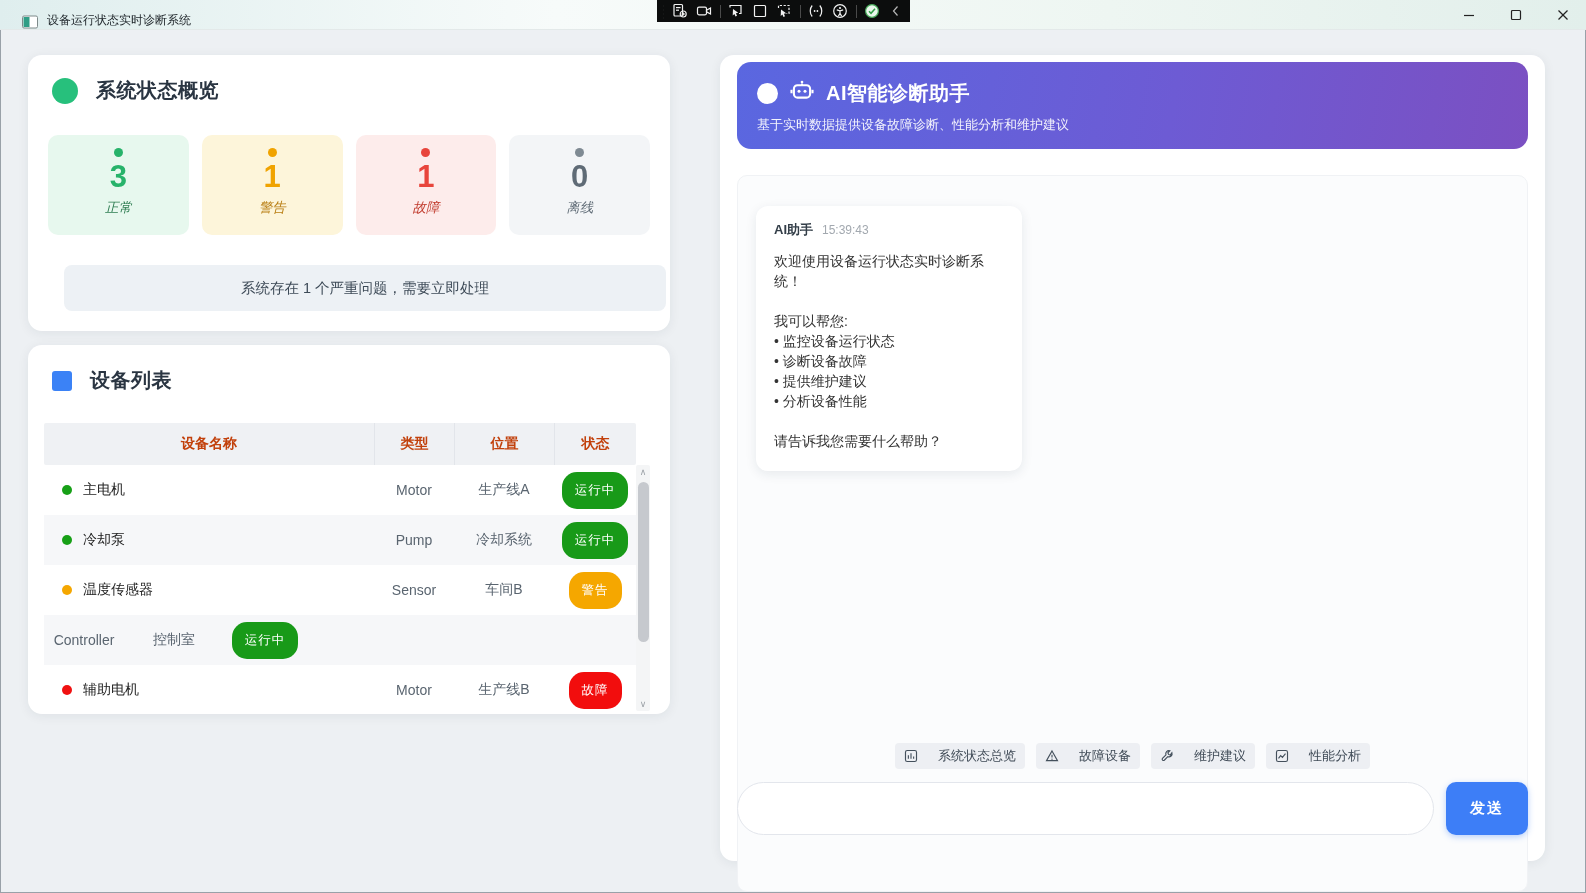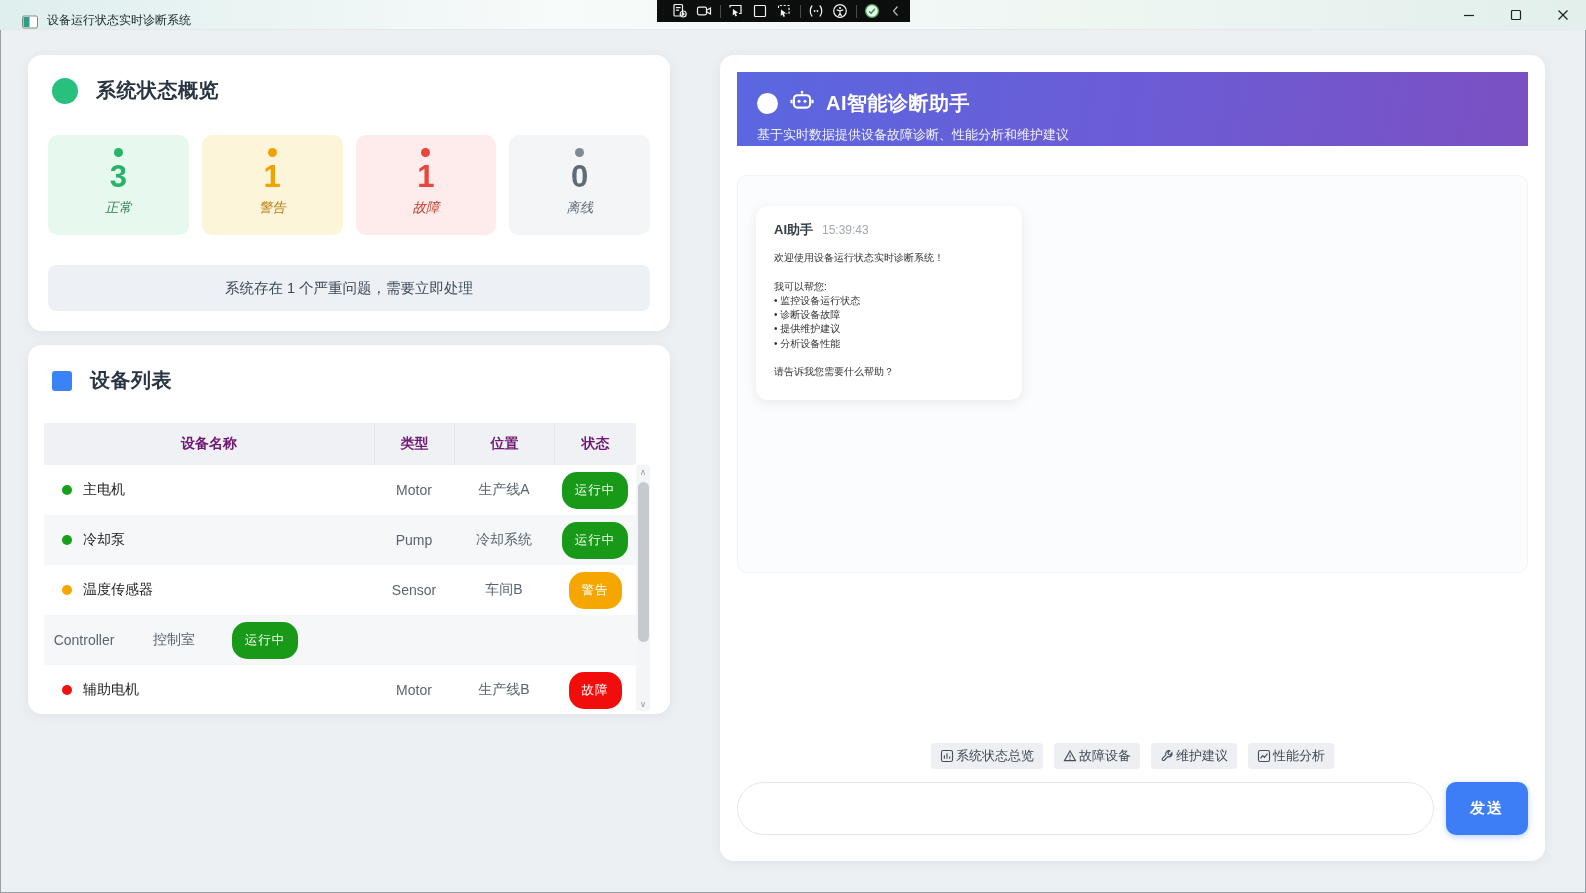--- a/index.html
+++ b/index.html
@@ -51,69 +51,69 @@
   .stats-row{ position:absolute; left:20px; top:80px; width:602px; display:flex; gap:13px; }
   .stat-card{ flex:1; height:100px; border-radius:10px; text-align:center; padding-top:13px; }
   .stat-dot{ width:9px; height:9px; border-radius:50%; margin:0 auto; }
   .stat-value{ font-size:31px; font-weight:bold; margin-top:3px; line-height:34px; }
   .stat-label{ font-size:13.5px; margin-top:5px;font-style:italic; }
   .st-normal { background:#e7f8ee; } .st-normal .stat-dot{background:#27b36a;} .st-normal .stat-value{color:#27b36a;} .st-normal .stat-label{color:#2f7d52;}
   .st-warning{ background:#fdf5da; } .st-warning .stat-dot{background:#f0a300;} .st-warning .stat-value{color:#f0a300;} .st-warning .stat-label{color:#b97e12;}
   .st-fault  { background:#fdeceb; } .st-fault .stat-dot{background:#e8453c;} .st-fault .stat-value{color:#e8453c;} .st-fault .stat-label{color:#c0392b;}
   .st-offline{ background:#f3f5f7; } .st-offline .stat-dot{background:#7f8a93;} .st-offline .stat-value{color:#5f6b76;} .st-offline .stat-label{color:#5f6b76;}
   .alert-bar{
-    position:absolute; left:20px; top:210px; width:602px; height:46px;
+    position:absolute; left:36px; top:210px; width:602px; height:46px;
     background:#edf1f5; border-radius:8px; display:flex; align-items:center; justify-content:center;
     font-size:14.5px; color:#3d4a57;
   }
   
   .table-wrap{ position:absolute; left:16px; top:78px; width:592px; }
   .thead{ display:flex; height:42px; background:#eff1f4; border-radius:2px; }
-  .th{ display:flex; align-items:center; justify-content:center; font-size:14px; color:#701a75; font-weight:bold;font-family:Liberation Mono, monospace; }
+  .th{ display:flex; align-items:center; justify-content:center; font-size:14px; color:#c2410c; font-weight:bold;font-family:Liberation Mono, monospace; }
   .th + .th{ border-left:1px solid #e2e5ea; }
   .c-name{ width:330px; } .c-type{ width:80px; } .c-loc{ width:100px; } .c-status{ width:82px; }
   .trow{ display:flex; height:50px; align-items:center; background:#fff; }
   .trow.alt{ background:#f6f7f9; }
   .td{ font-size:14px; color:#5a6570; display:flex; align-items:center; justify-content:center; }
   .td.name{ justify-content:flex-start; padding-left:18px; color:#222; }
   .dot{ width:10px; height:10px; border-radius:50%; margin-right:11px; flex:0 0 auto; }
   .d-green{ background:#17a017; } .d-orange{ background:#f5a700; } .d-red{ background:#f01111; }
   .badge{ display:inline-block; padding:10px 13px; border-radius:15px; color:#fff; font-size:12.5px; font-weight:normal; letter-spacing:1px; }
   .b-running{ background:#189a18; } .b-warning{ background:#f5a700; } .b-fault{ background:#f20d0d; }
   .scrollbar{ position:absolute; left:608px; top:120px; width:14px; height:246px; background:#f4f5f6; border-radius:2px;
     display:flex; flex-direction:column; align-items:center; }
   .sb-chev{ font-size:9px; color:#9aa0a6; height:14px; line-height:14px; }
   .sb-thumb{ width:11px; height:160px; background:#c6c9ce; border-radius:6px; margin-top:3px; }
   .sb-spacer{ flex:1; }
   
   .ai-banner{
-    position:absolute; left:17px; top:17px; width:791px; height:74px; border-radius:0;
+    position:absolute; left:17px; top:7px; width:791px; height:87px; border-radius:14px;
     background:linear-gradient(100deg,#5a67e0 0%,#6d5bd4 55%,#7b50c2 100%);
     color:#fff;
   }
   .banner-row{ display:flex; align-items:center; gap:12px; margin:17px 0 0 20px; }
   .white-circle{ width:21px; height:21px; border-radius:50%; background:#fff; }
   .robot-icon svg{ width:24px; height:24px; stroke:#fff; stroke-width:1.4; fill:none; }
   .ai-title{ font-size:20px; font-weight:bold; letter-spacing:0.5px; }
   .ai-sub{ margin:9px 0 0 20px; font-size:13px; color:rgba(255,255,255,0.92); }
   .chat-area{
-    position:absolute; left:17px; top:120px; width:791px; height:398px;
+    position:absolute; left:17px; top:120px; width:791px; height:717px;
     background:#fbfcfd; border:1px solid #f0f2f5; border-radius:10px;
   }
   .msg-bubble{
     position:absolute; left:18px; top:30px; width:266px;
     background:#fff; border-radius:12px; box-shadow:0 3px 12px rgba(25,39,62,0.09);
     padding:15px 18px 20px 18px;
   }
   .msg-meta{ display:flex; align-items:baseline; gap:9px; }
   .msg-sender{ font-size:13px; font-weight:bold; color:#333e48; }
   .msg-time{ font-size:12px; color:#a2a8af; }
-  .msg-body{ margin-top:12px; font-size:10px; color:#333; line-height:1.43; white-space:pre-line; }
+  .msg-body{ margin-top:12px; font-size:14px; color:#333; line-height:1.43; white-space:pre-line; }
   .chips-row{ position:absolute; left:17px; top:688px; width:791px; display:flex; justify-content:center; gap:11px; }
-  .chip{ display:flex; align-items:center; gap:2px; background:#edeff3; border-radius:4px;
+  .chip{ display:flex; align-items:center; gap:20px; background:#edeff3; border-radius:4px;
     padding:4px 9px; font-size:13px; color:#3f4a56; cursor:pointer; }
   .chip svg{ width:14px; height:14px; stroke:#44505c; stroke-width:1.3; fill:none; }
   .input-row{ position:absolute; left:17px; top:727px; width:791px; display:flex; gap:12px; }
   .chat-input{
     flex:1; height:53px; border-radius:27px; border:1.5px solid #e3e6ec; background:#fff;
     outline:none; padding:0 22px; font-size:15px; font-family:inherit; color:#333;
   }
   .send-btn{
     width:82px; height:53px; border:none; border-radius:10px; background:#3d7ef7; color:#fff;
     font-size:15px; font-weight:bold; font-family:inherit; letter-spacing:2px; cursor:pointer;

